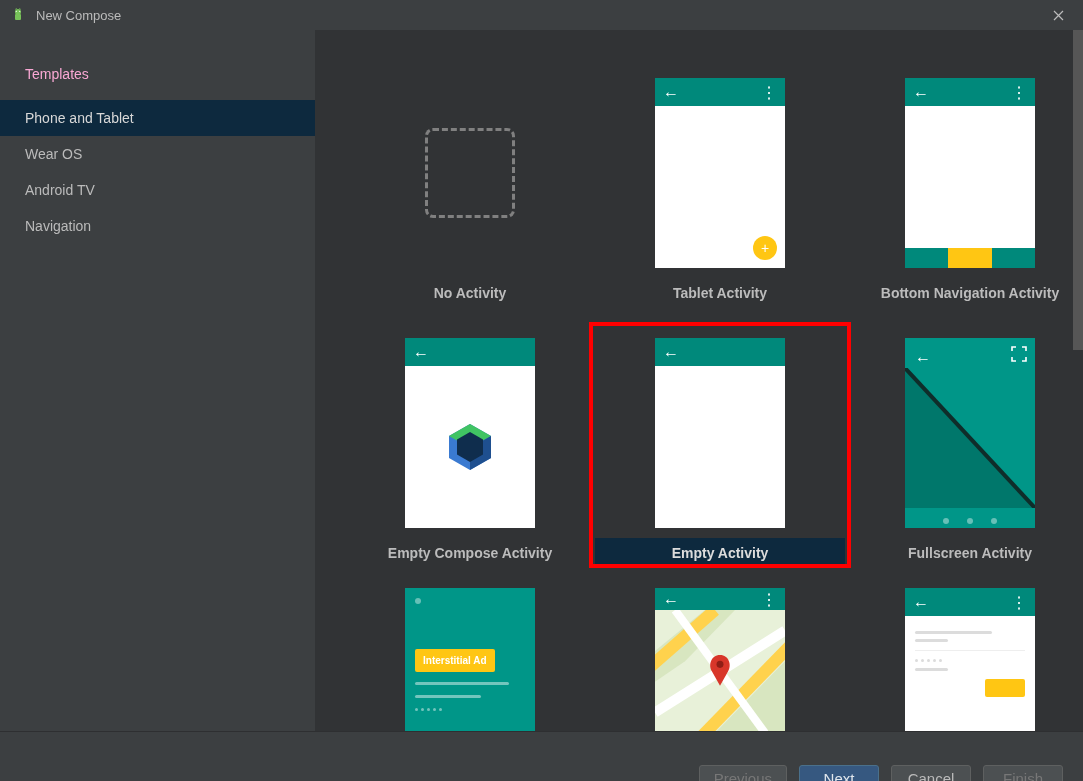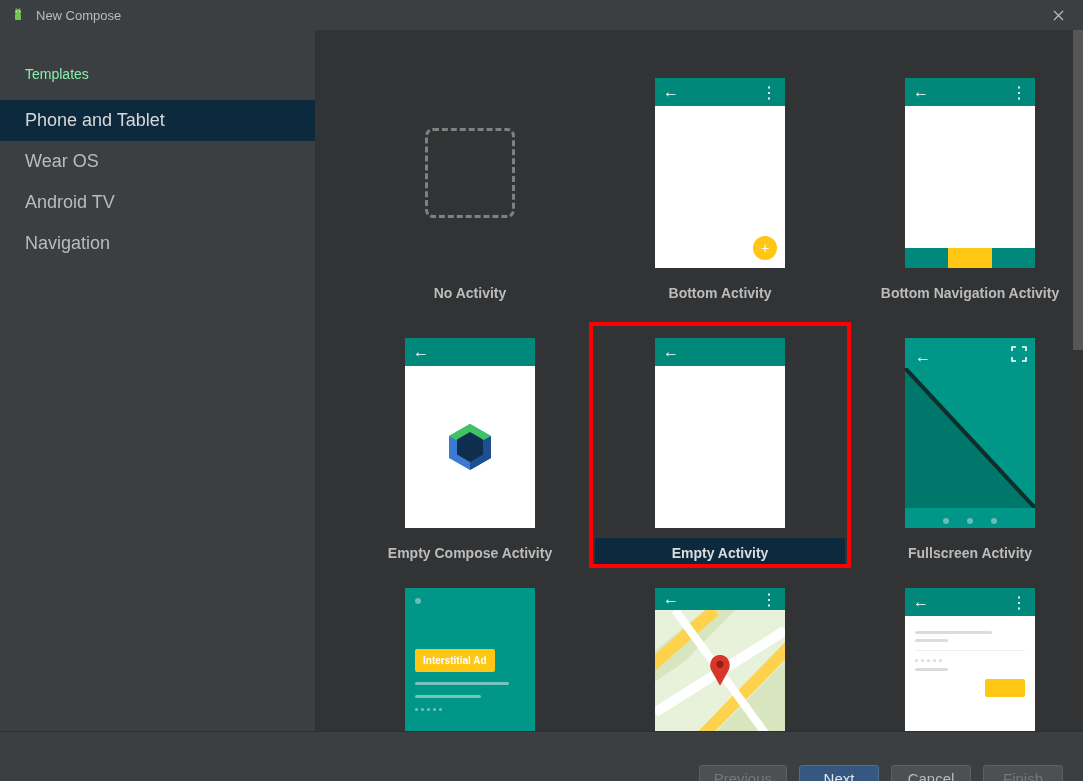--- a/index.html
+++ b/index.html
@@ -39,27 +39,27 @@
     display: flex;
     height: calc(100% - 30px - 50px);
   }
   .sidebar {
     width: 315px;
     background: #3c3f41;
     padding-top: 28px;
     border-right: 0;
   }
   .sidebar .heading {
-    color: #86efac;
+    color: #f9a8d4;
     font-size: 14px;
     padding: 8px 25px 18px 25px;
   }
   .sidebar .item {
     padding: 10px 25px;
-    font-size: 18px;
+    font-size: 14px;
     color: #bbbbbb;
     cursor: pointer;
   }
   .sidebar .item.selected {
     background: #0d293e;
     color: #d8d8d8;
   }
 
   .content {
     flex: 1;
@@ -280,21 +280,21 @@
           <div class="phone">
             <div class="appbar">
               <span class="back">←</span>
               <span class="more">⋮</span>
             </div>
             <div class="body">
               <div class="fab">+</div>
             </div>
           </div>
         </div>
-        <div class="tile-label">Bottom Activity</div>
+        <div class="tile-label">Tablet Activity</div>
       </div>
 
       <div class="tile">
         <div class="thumb-wrap">
           <div class="phone bottom-nav">
             <div class="appbar">
               <span class="back">←</span>
               <span class="more">⋮</span>
             </div>
             <div class="body"></div>

